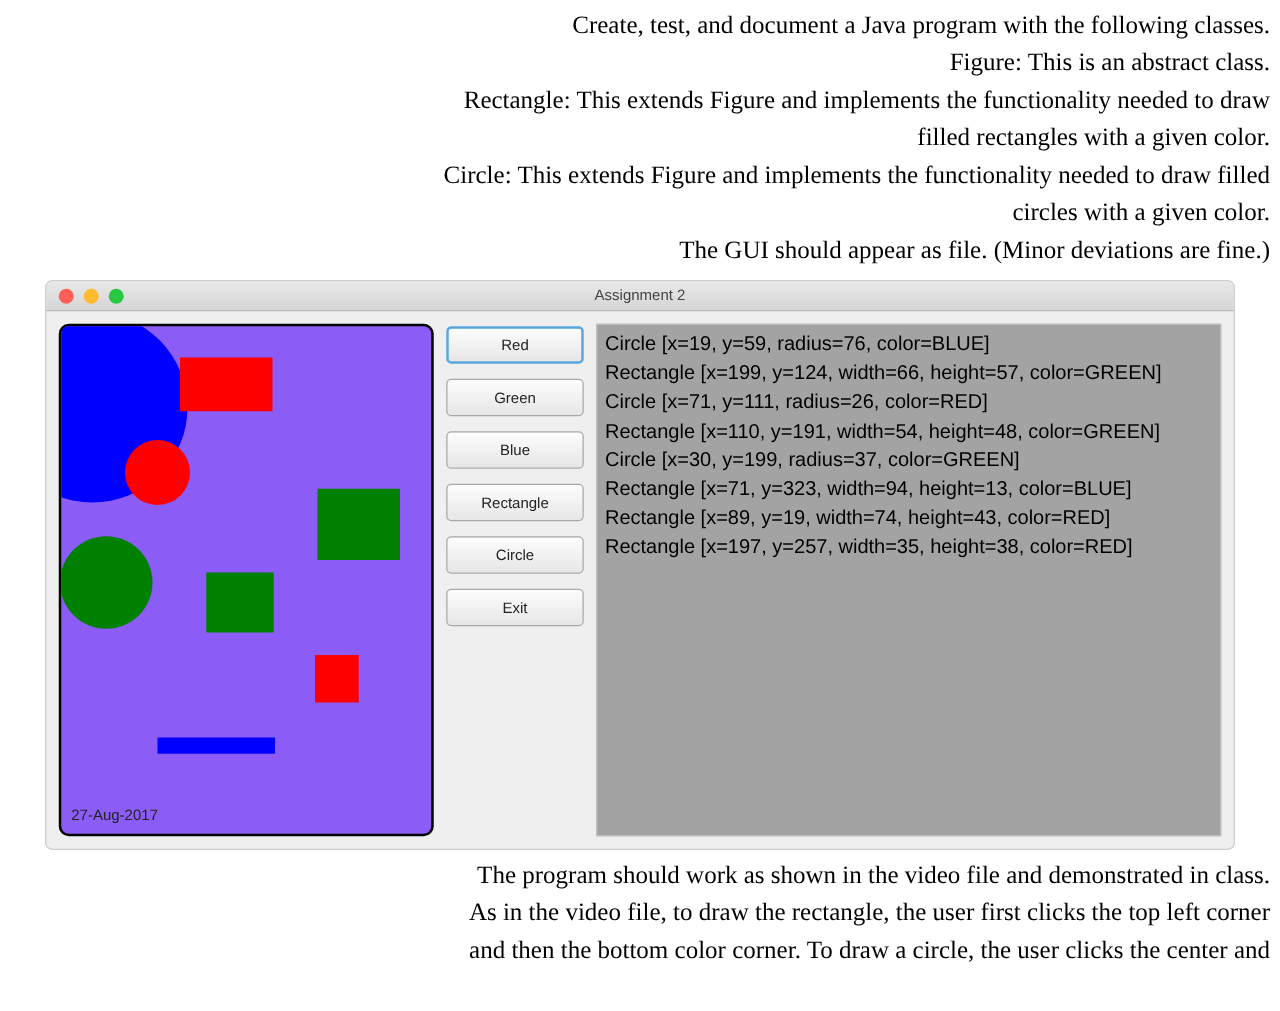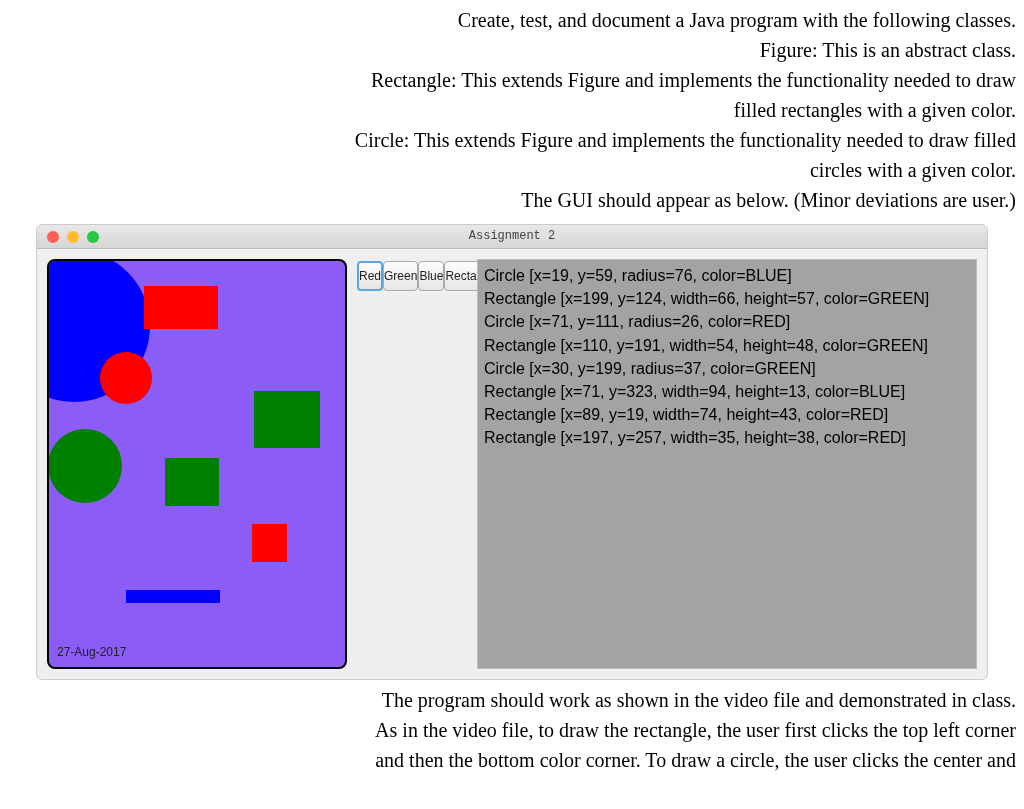--- a/index.html
+++ b/index.html
@@ -35,21 +35,21 @@
       padding-left: 10px;
     }
     .light { width: 12px; height: 12px; border-radius: 50%; }
     .light.red { background: #ff5f57; }
     .light.yellow { background: #febc2e; }
     .light.green { background: #28c840; }
     .title-text {
       position: absolute;
       left: 0; right: 0;
       text-align: center;
-      font-family: Liberation Mono, monospace;
+      font-family: Liberation Sans, sans-serif;
       font-size: 12px;
       color: #444;
       pointer-events: none;
     }
     .app-body {
       display: flex;
       padding: 10px;
       gap: 10px;
       align-items: flex-start;
       font-family: Arial, sans-serif;
@@ -71,21 +71,22 @@
     .date-label {
       position: absolute;
       left: 8px;
       bottom: 6px;
       font-size: 12px;
       color: #222;
     }
     .shape { position: absolute; }
     .button-col {
       display: flex;
-      flex-direction: row;
+      flex-direction: column;
+      gap: 12px;
       width: 110px;
       flex-shrink: 0;
       padding-top: 2px;
     }
     .swing-btn {
       background: linear-gradient(#fdfdfd,#e6e6e6);
       border: 1px solid #a9a9a9;
       border-radius: 4px;
       height: 30px;
       font-size: 12px;
@@ -109,21 +110,21 @@
   </style>
 </head>
 <body>
 
 <p class="doc-text">Create, test, and document a Java program with the following classes.</p>
 <p class="doc-text indent">Figure: This is an abstract class.</p>
 <p class="doc-text indent">Rectangle: This extends Figure and implements the functionality needed to draw</p>
 <p class="doc-text">filled rectangles with a given color.</p>
 <p class="doc-text indent">Circle: This extends Figure and implements the functionality needed to draw filled</p>
 <p class="doc-text">circles with a given color.</p>
-<p class="doc-text indent">The GUI should appear as below. (Minor deviations are user.)</p>
+<p class="doc-text indent">The GUI should appear as file. (Minor deviations are fine.)</p>
 
 <div class="app-window">
   <div class="title-bar">
     <div class="traffic-lights">
       <div class="light red"></div>
       <div class="light yellow"></div>
       <div class="light green"></div>
     </div>
     <div class="title-text">Assignment 2</div>
   </div>

